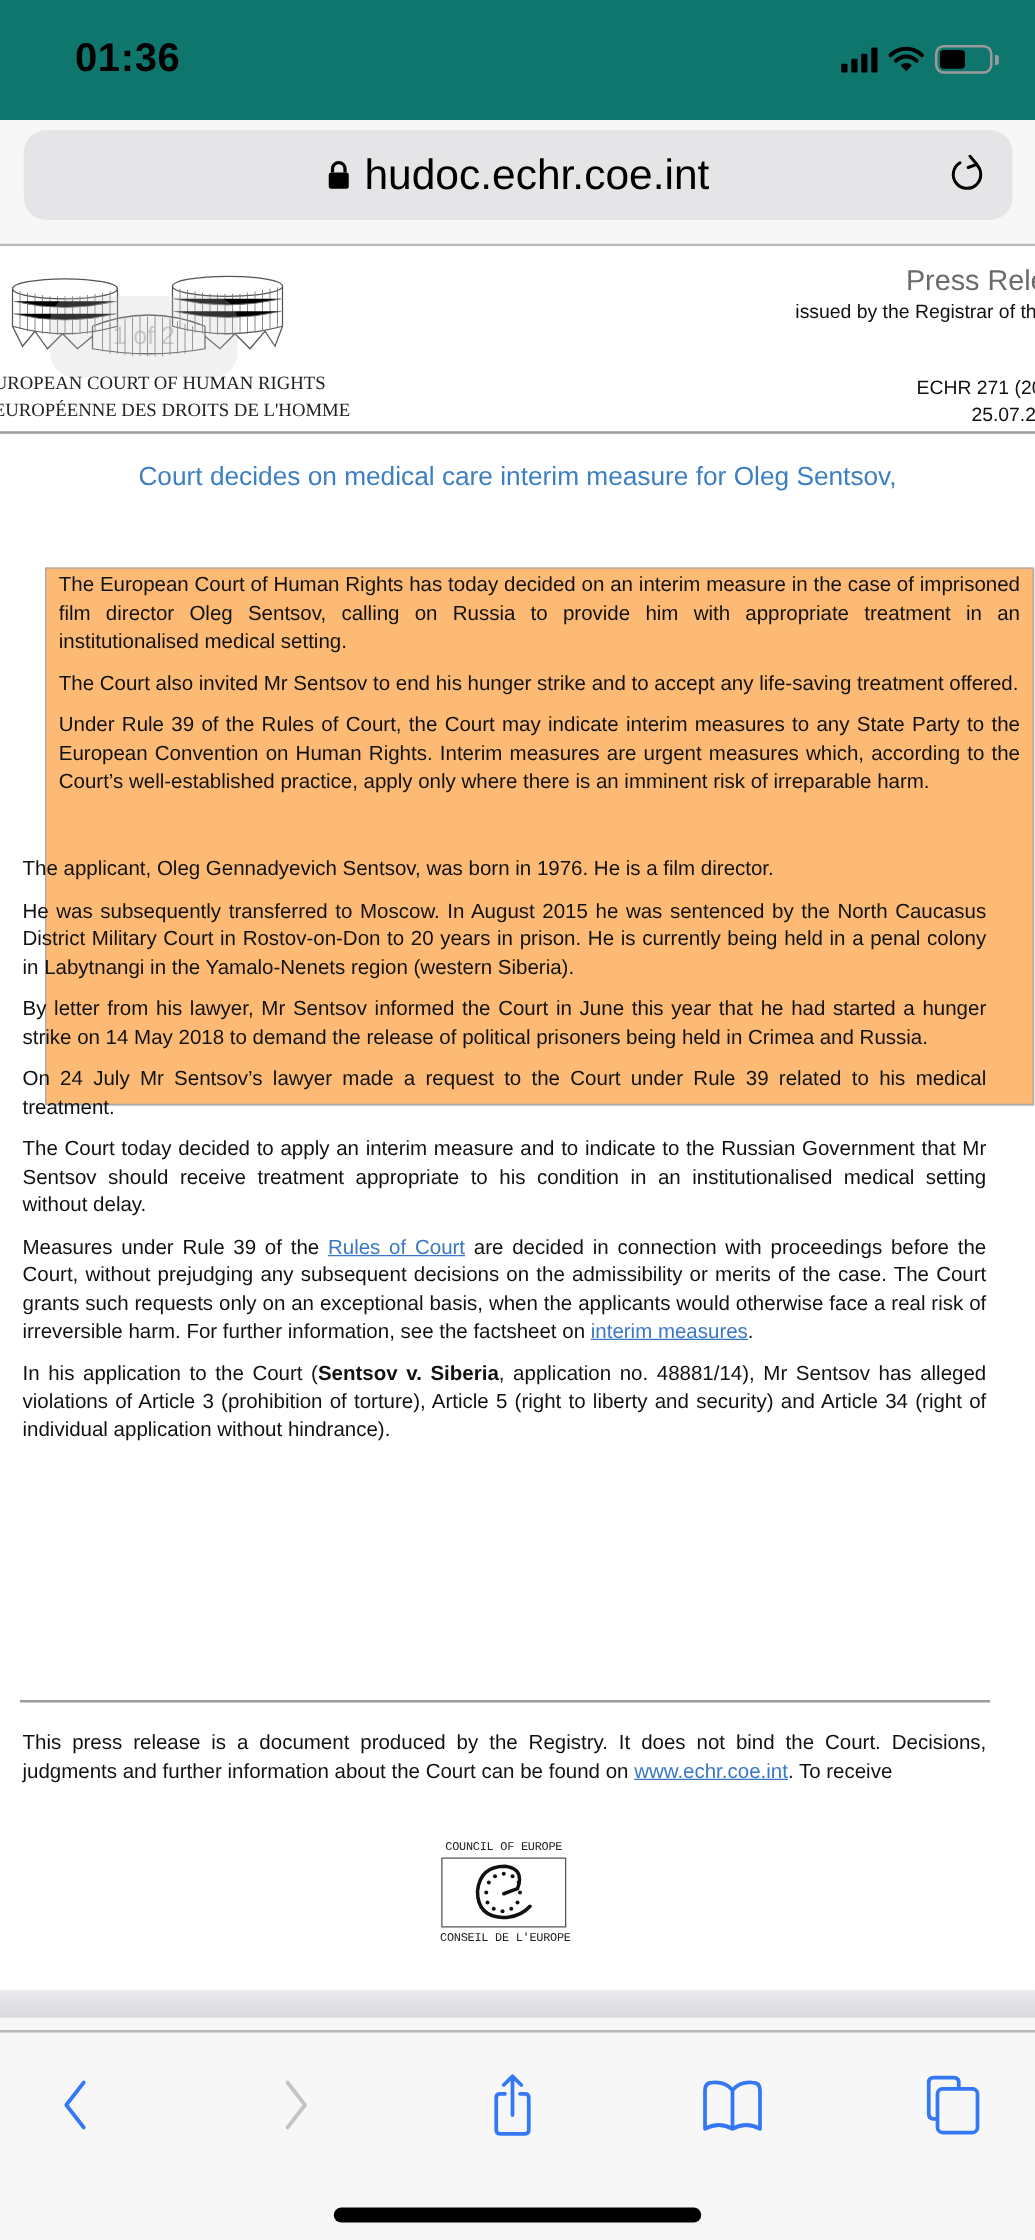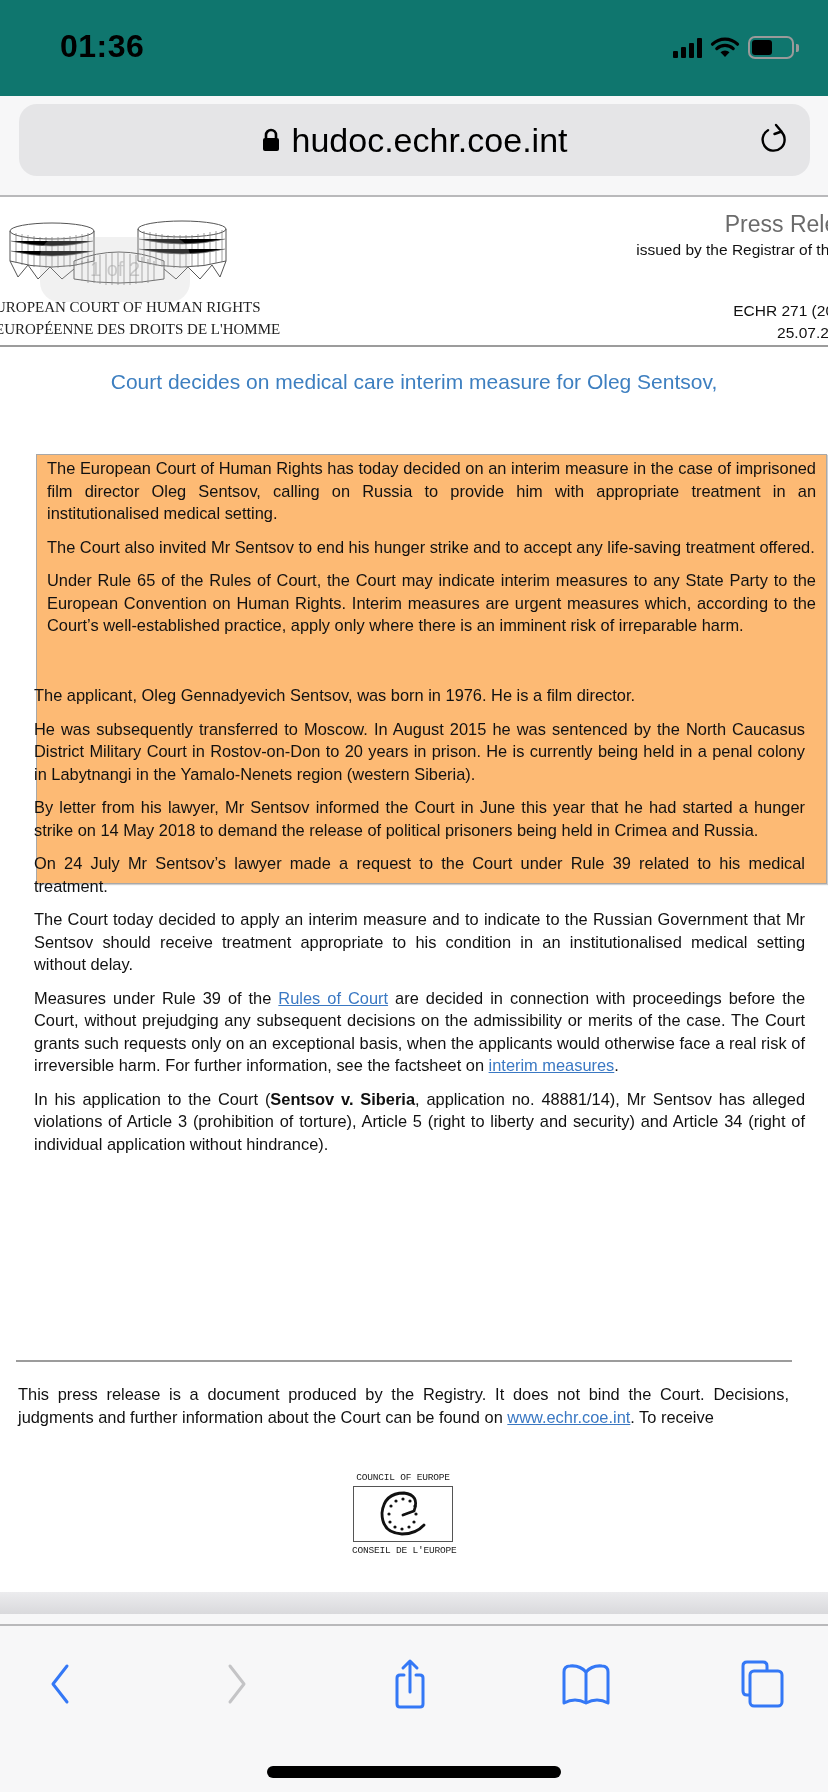--- a/index.html
+++ b/index.html
@@ -34,21 +34,21 @@
   .press-title { position: absolute; right: -22px; top: 14px; font-family: "Liberation Sans", sans-serif; font-size: 23px; color: #6b6b6b; white-space: nowrap; }
   .issued-by { position: absolute; right: -34px; top: 44px; font-size: 15.5px; color: #111; white-space: nowrap; }
   .ref-no { position: absolute; right: -6px; top: 105px; font-size: 15.5px; color: #111; white-space: nowrap; }
   .ref-date { position: absolute; right: -6px; top: 127px; font-size: 15.5px; color: #111; white-space: nowrap; }
   .header-rule { position: absolute; left: 0; top: 148px; width: 828px; height: 2px; background: #9c9c9c; }
 
   .headline { position: absolute; left: 40px; top: 170px; width: 748px; text-align: center; color: #3d7fc0; font-size: 21px; line-height: 30px; }
 
   .summary-box { position: absolute; left: 8px; top: 257px; width: 791px; height: 430px; background: #fdba74; border: 1.5px solid #a8a8a8; box-shadow: 1px 1px 1px #cfcfcf; padding: 2px 10px 0 10px; margin-left: 28px; }
   .para { font-size: 16.4px; line-height: 22.5px; text-align: justify; color: #111; margin-bottom: 11px; }
-  .body-text { position: absolute; left: 18px; top: 487px; width: 771px; margin-left: 16px; }
+  .body-text { position: absolute; left: 18px; top: 487px; width: 771px; }
 
   .link { color: #3a78c3; text-decoration: underline; }
   .bold { font-weight: bold; }
 
   .footer-rule { position: absolute; left: 16px; top: 1163px; width: 776px; height: 2px; background: #9c9c9c; }
   .footer-text { position: absolute; left: 18px; top: 1186px; width: 771px; }
 
   .coe-logo { position: absolute; left: 352px; top: 1275px; width: 102px; height: 88px; text-align: center; }
   .coe-label { font-family: Liberation Mono, monospace; font-size: 9.5px; color: #222; white-space: nowrap; letter-spacing: -0.2px; }
   .coe-box { margin: 3px auto 3px; width: 100px; height: 56px; border: 1.2px solid #555; position: relative; }
@@ -128,21 +128,21 @@
   <div class="ref-date">25.07.2(</div>
   <div class="header-rule"></div>
 
   <div class="headline">
     <div>Court decides on medical care interim measure for Oleg Sentsov,</div>
   </div>
 
   <div class="summary-box">
     <p class="para">The European Court of Human Rights has today decided on an interim measure in the case of imprisoned film director Oleg Sentsov, calling on Russia to provide him with appropriate treatment in an institutionalised medical setting.</p>
     <p class="para">The Court also invited Mr Sentsov to end his hunger strike and to accept any life-saving treatment offered.</p>
-    <p class="para">Under Rule 65 of the Rules of Court, the Court may indicate interim measures to any State Party to the European Convention on Human Rights. Interim measures are urgent measures which, according to the Court’s well-established practice, apply only where there is an imminent risk of irreparable harm.</p>
+    <p class="para">Under Rule 39 of the Rules of Court, the Court may indicate interim measures to any State Party to the European Convention on Human Rights. Interim measures are urgent measures which, according to the Court’s well-established practice, apply only where there is an imminent risk of irreparable harm.</p>
   </div>
 
   <div class="body-text">
     <p class="para">The applicant, Oleg Gennadyevich Sentsov, was born in 1976. He is a film director.</p>
     <p class="para">He was subsequently transferred to Moscow. In August 2015 he was sentenced by the North Caucasus District Military Court in Rostov-on-Don to 20 years in prison. He is currently being held in a penal colony in Labytnangi in the Yamalo-Nenets region (western Siberia).</p>
     <p class="para">By letter from his lawyer, Mr Sentsov informed the Court in June this year that he had started a hunger strike on 14 May 2018 to demand the release of political prisoners being held in Crimea and Russia.</p>
     <p class="para">On 24 July Mr Sentsov’s lawyer made a request to the Court under Rule 39 related to his medical treatment.</p>
     <p class="para">The Court today decided to apply an interim measure and to indicate to the Russian Government that Mr Sentsov should receive treatment appropriate to his condition in an institutionalised medical setting without delay.</p>
     <p class="para"><span>Measures under Rule 39 of the </span><a class="link">Rules of Court</a><span> are decided in connection with proceedings before the Court, without prejudging any subsequent decisions on the admissibility or merits of the case. The Court grants such requests only on an exceptional basis, when the applicants would otherwise face a real risk of irreversible harm. For further information, see the factsheet on </span><a class="link">interim measures</a><span>.</span></p>
     <p class="para"><span>In his application to the Court (</span><span class="bold">Sentsov v. Siberia</span><span>, application no. 48881/14), Mr Sentsov has alleged violations of Article 3 (prohibition of torture), Article 5 (right to liberty and security) and Article 34 (right of individual application without hindrance).</span></p>

